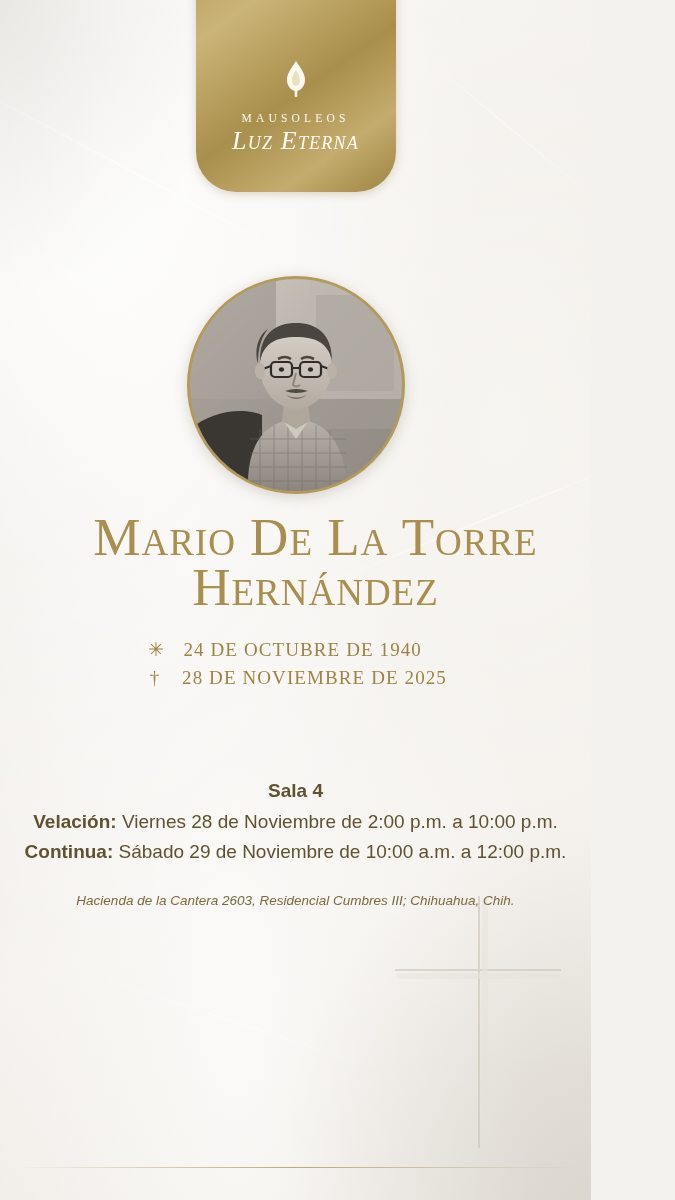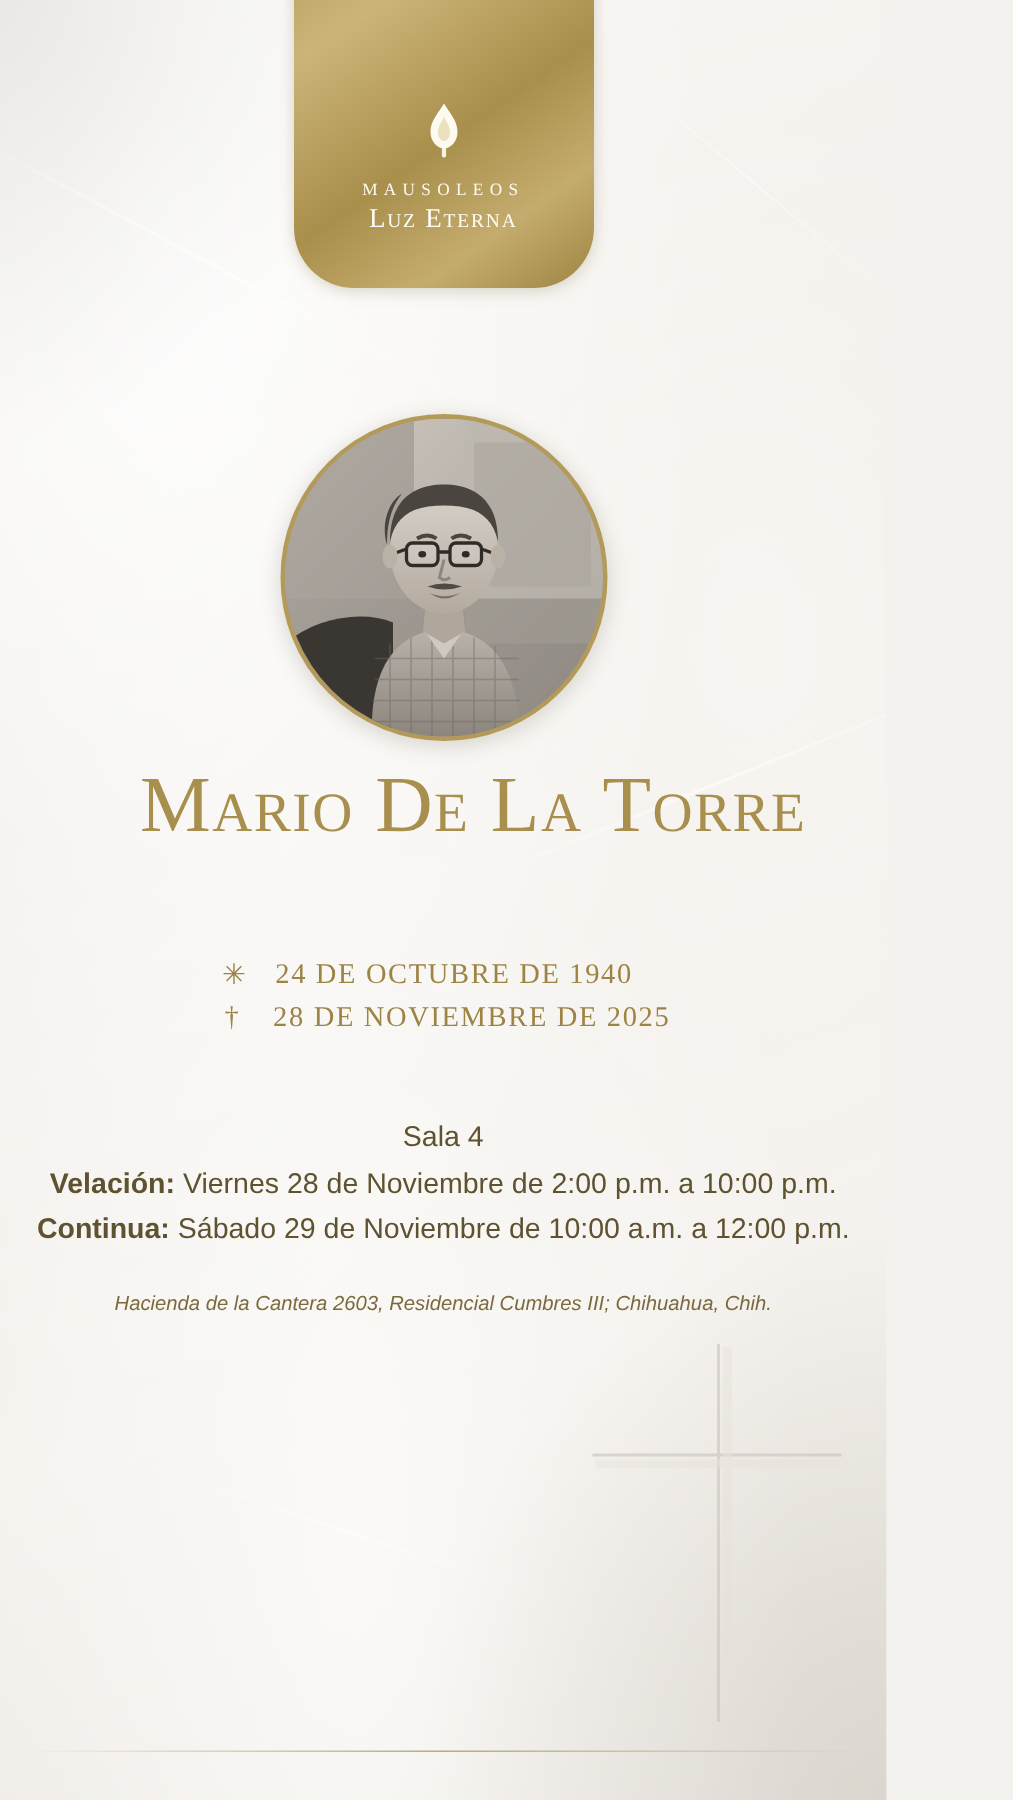--- a/index.html
+++ b/index.html
@@ -79,26 +79,27 @@
   .flame-wrap { margin-bottom: 10px; }
   .logo-sub {
     color: #fdfaf2;
     font-size: 11.5px;
     letter-spacing: 4.2px;
     font-family: "Liberation Serif", serif;
     margin-bottom: 2px;
   }
   .logo-main {
     color: #fffdf7;
-    font-size: 18px;
+    font-size: 26px;
     letter-spacing: 1.2px;
     font-family: "Liberation Serif", serif;
     font-variant: small-caps;
     text-transform: none;
     white-space: nowrap;
+    font-style: italic;
   }
 
   
   .lament {
     position: absolute;
     top: 224px;
     width: 100%;
     text-align: center;
     font-size: 16.5px;
     color: #5d5b57;
@@ -163,23 +164,24 @@
   
   .services {
     position: absolute;
     top: 748px;
     width: 100%;
     text-align: center;
     color: #6b5b33;
   }
   .svc-title {
     font-size: 19px;
-    font-weight: normal;
+    font-weight: bold;
     color: #5f5230;
     margin-bottom: 5px;
+    margin-top: 32px;
   }
   .svc-line {
     font-size: 19px;
     color: #5f5230;
     line-height: 30px;
     white-space: nowrap;
   }
   .svc-line b { font-weight: bold; }
   .svc-block-2 { margin-top: 28px; }
   .address {
@@ -319,20 +321,21 @@
 
       <ellipse cx="70" cy="92" rx="5" ry="8" fill="#bbb2a7"></ellipse>
       <ellipse cx="142" cy="92" rx="5" ry="8" fill="#bbb2a7"></ellipse>
 
       <rect x="0" y="0" width="212" height="212" fill="none"></rect>
     </svg>
   </div>
 
   <div class="name">
     <div>Mario De La Torre</div>
+    <div>Hernández</div>
   </div>
 
   <div class="dates">
     <div class="date-row">
       <span class="date-sym">✳</span>
       <span class="date-text">24 DE OCTUBRE DE 1940</span>
     </div>
     <div class="date-row">
       <span class="date-sym">†</span>
       <span class="date-text">28 DE NOVIEMBRE DE 2025</span>

